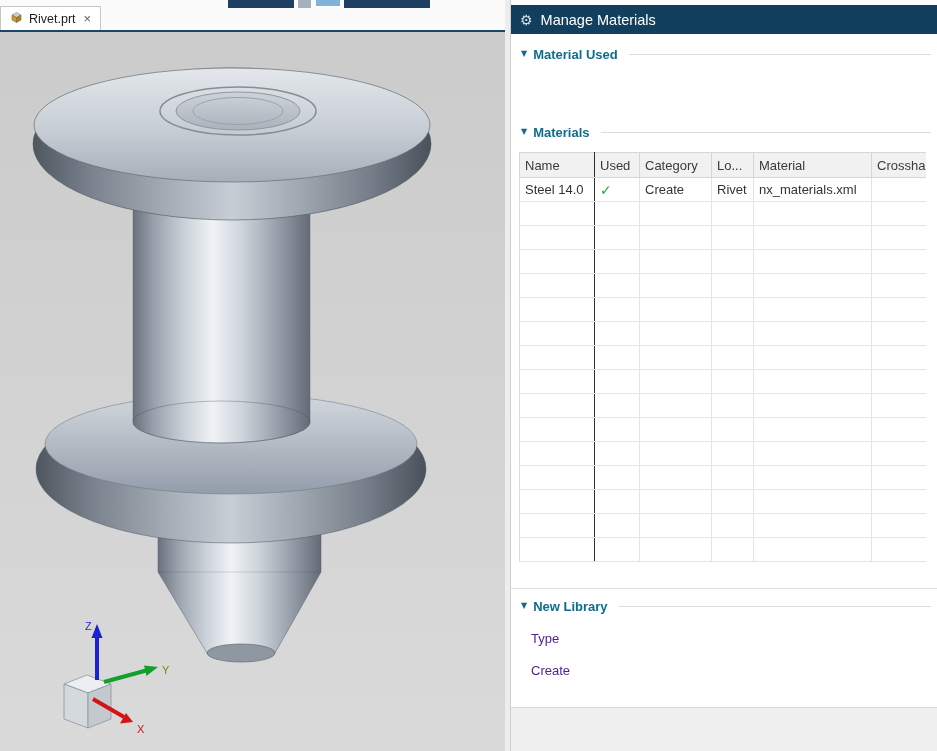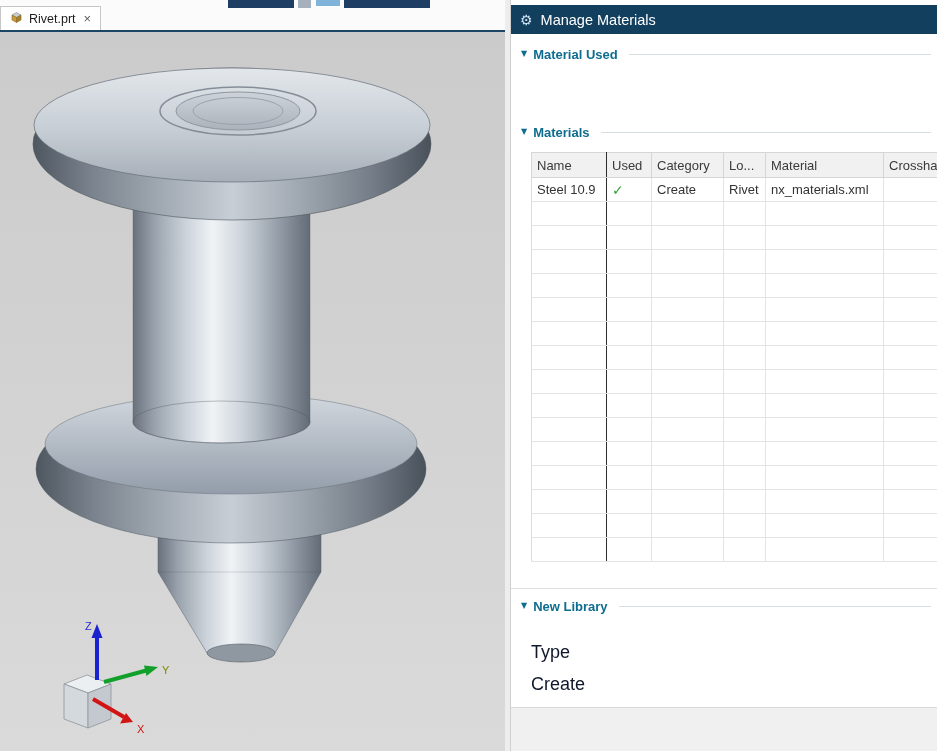--- a/index.html
+++ b/index.html
@@ -55,37 +55,37 @@
     position:absolute;left:10px;right:6px;height:18px;display:flex;align-items:center;gap:6px;
     color:var(--section-header);font-size:13px;font-weight:bold;
   }
   .group-header .arrow{font-family:"DejaVu Sans",sans-serif;font-size:8px;line-height:1;}
   .group-header .rule{flex:1;height:1px;background:#d7dee2;margin-left:5px;}
   .gh-material-list{top:45px;}
   .gh-materials{top:123px;}
   .gh-new-material{top:597px;}
   .sep-line{position:absolute;left:0;top:588px;width:100%;height:1px;background:#e0e0e0;}
 
-  .table-wrap{position:absolute;left:20px;top:152px;width:407px;height:430px;overflow:hidden;}
+  .table-wrap{position:absolute;left:8px;top:152px;width:407px;height:430px;overflow:hidden;}
   table{border-collapse:collapse;table-layout:fixed;width:412px;font-size:13px;color:#333;}
   th{
     background:#f1f1f1;font-weight:normal;text-align:left;height:25px;padding:0 0 0 5px;
     border:1px solid #d6d6d6;color:#3a3a3a;overflow:hidden;white-space:nowrap;
   }
   td{
     height:24px;padding:0 0 0 5px;border-right:1px solid #e4e4e4;border-bottom:1px solid #e4e4e4;
     overflow:hidden;white-space:nowrap;
   }
   td:first-child{border-left:1px solid #dcdcdc;}
   th:first-child,td:first-child{border-right:1px solid #2d2d2d;}
   tbody td:nth-child(2){
     color:var(--check-green);font-weight:bold;font-size:14px;font-family:"DejaVu Sans",sans-serif;
   }
 
-  .field-label{position:absolute;left:20px;font-size:18px;color:#0f172a;margin-top:11px;}
+  .field-label{position:absolute;left:20px;font-size:13px;color:#4c1d95;}
   .lbl-type{top:631px;}
   .lbl-create{top:663px;}
 
   .panel-footer{
     position:absolute;left:0;top:707px;width:100%;height:44px;background:#f0f0f0;
     border-top:1px solid #d9d9d9;
   }
 </style>
 </head>
 <body>
@@ -223,21 +223,21 @@
             <th>Name</th>
             <th>Used</th>
             <th>Category</th>
             <th>Lo...</th>
             <th>Material</th>
             <th>Crossha</th>
           </tr>
         </thead>
         <tbody>
             <tr>
-              <td>Steel 10.9</td>
+              <td>Steel 14.0</td>
               <td>✓</td>
               <td>Create</td>
               <td>Rivet</td>
               <td>nx_materials.xml</td>
               <td></td>
             </tr>
             <tr>
               <td></td>
               <td></td>
               <td></td>

